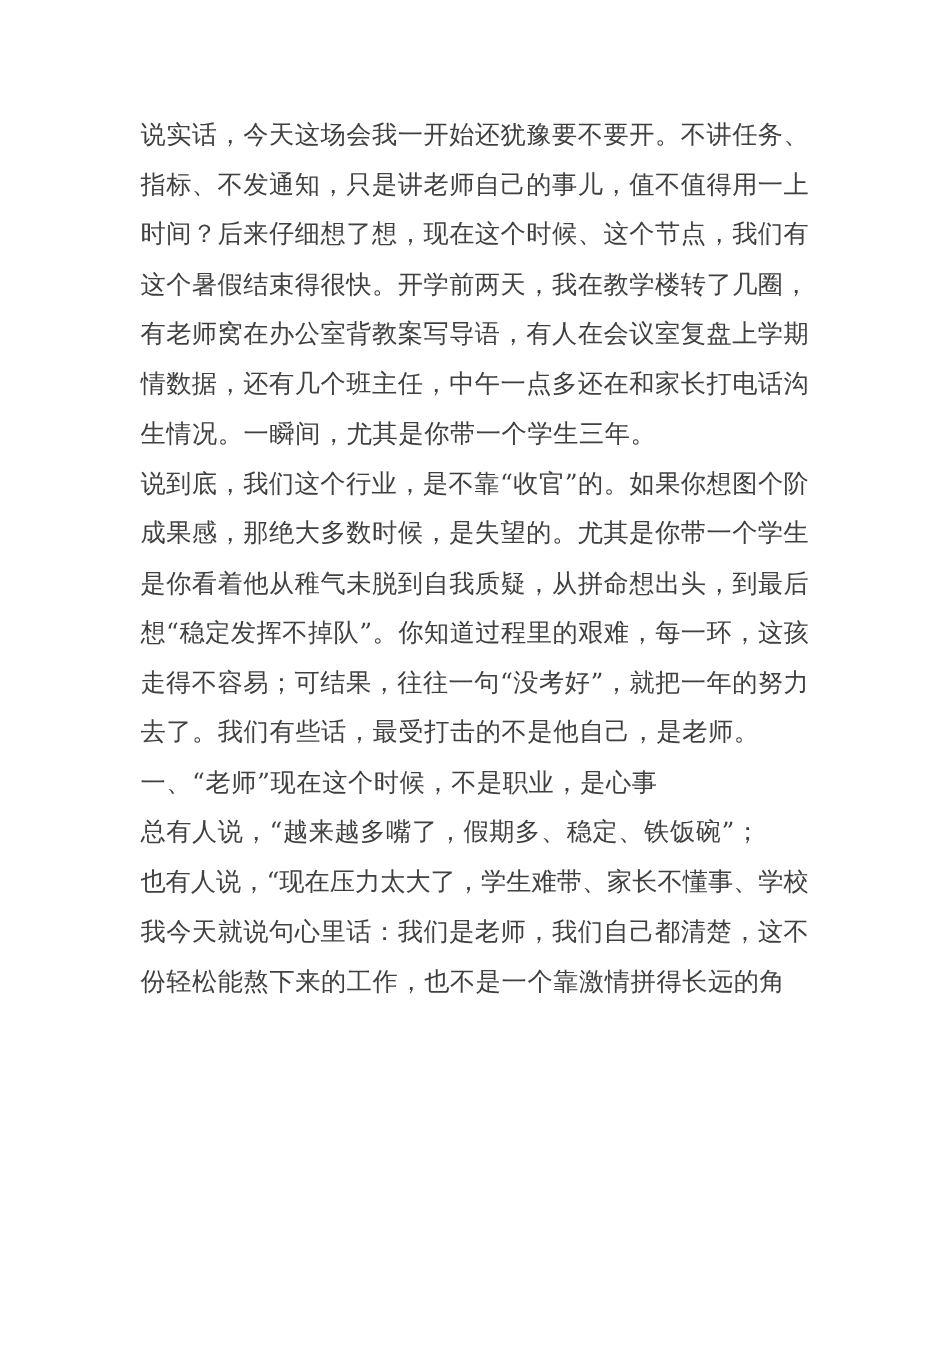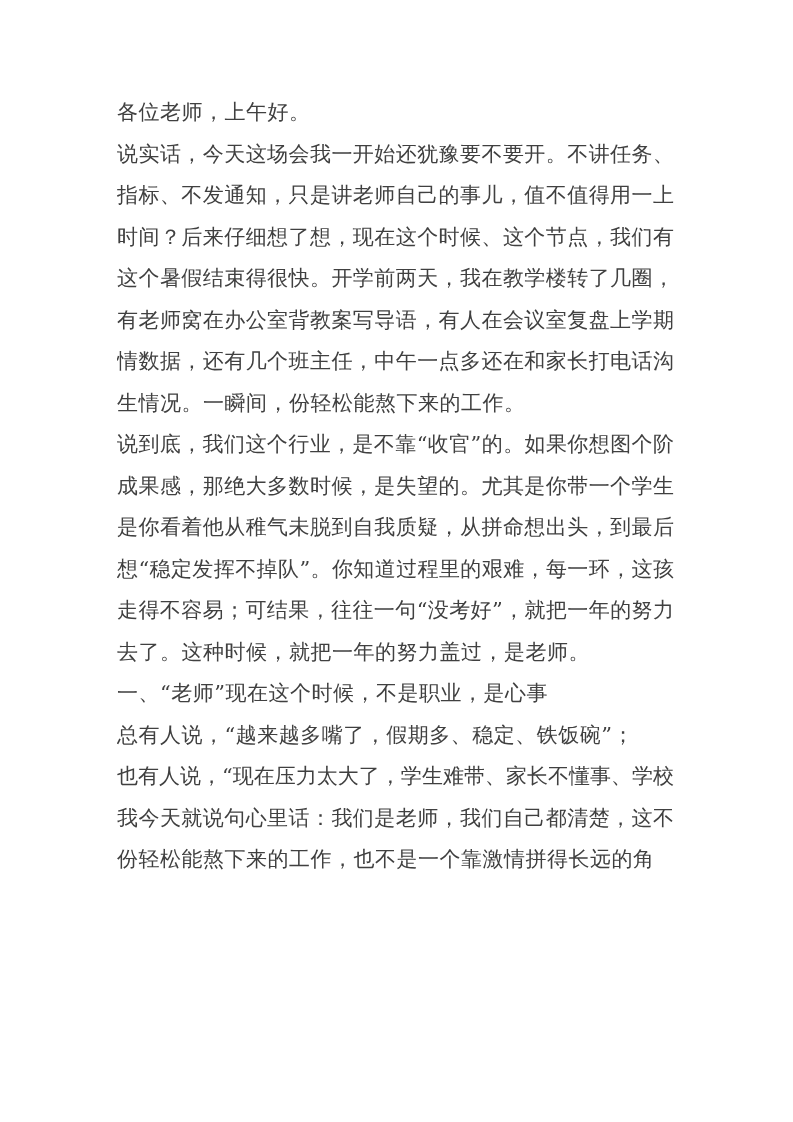--- a/index.html
+++ b/index.html
@@ -39,33 +39,32 @@
   .line.end {
     text-align: left;
     letter-spacing: 0.5px;
   }
 </style>
 </head>
 <body>
 
 <div class="page">
   <div class="textblock">
-    <div class="line end">各位老师，上午好。</div>
     <div class="line full">说实话，今天这场会我一开始还犹豫要不要开。不讲任务、不布</div>
     <div class="line full">指标、不发通知，只是讲老师自己的事儿，值不值得用一上午的</div>
     <div class="line full">时间？后来仔细想了想，现在这个时候、这个节点，我们有些话</div>
     <div class="line full">这个暑假结束得很快。开学前两天，我在教学楼转了几圈，看到</div>
     <div class="line full">有老师窝在办公室背教案写导语，有人在会议室复盘上学期的学</div>
     <div class="line full">情数据，还有几个班主任，中午一点多还在和家长打电话沟通新</div>
-    <div class="line end">生情况。一瞬间，份轻松能熬下来的工作。</div>
+    <div class="line end">生情况。一瞬间，尤其是你带一个学生三年。</div>
     <div class="line full">说到底，我们这个行业，是不靠“收官”的。如果你想图个阶段性</div>
     <div class="line full">成果感，那绝大多数时候，是失望的。尤其是你带一个学生三年，</div>
     <div class="line full">是你看着他从稚气未脱到自我质疑，从拼命想出头，到最后只是</div>
     <div class="line full">想“稳定发挥不掉队”。你知道过程里的艰难，每一环，这孩子都</div>
     <div class="line full">走得不容易；可结果，往往一句“没考好”，就把一年的努力盖过</div>
-    <div class="line end">去了。这种时候，就把一年的努力盖过，是老师。</div>
+    <div class="line end">去了。我们有些话，最受打击的不是他自己，是老师。</div>
     <div class="line end">一、“老师”现在这个时候，不是职业，是心事</div>
     <div class="line end">总有人说，“越来越多嘴了，假期多、稳定、铁饭碗”；</div>
     <div class="line full">也有人说，“现在压力太大了，学生难带、家长不懂事、学校任</div>
     <div class="line full">我今天就说句心里话：我们是老师，我们自己都清楚，这不是一</div>
     <div class="line end">份轻松能熬下来的工作，也不是一个靠激情拼得长远的角色。</div>
   </div>
 </div>
 
 </body></html>

